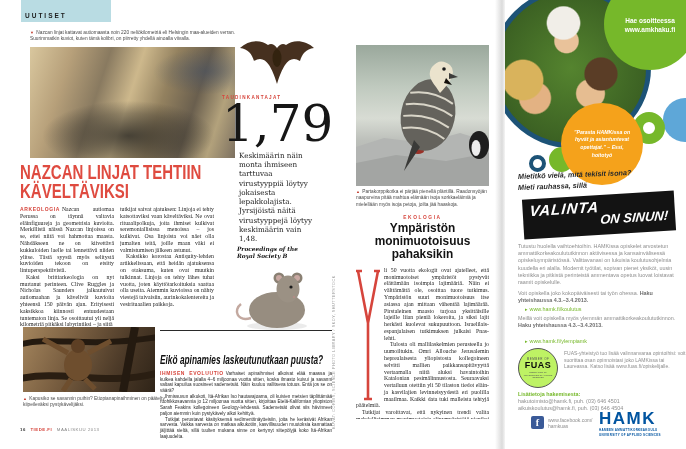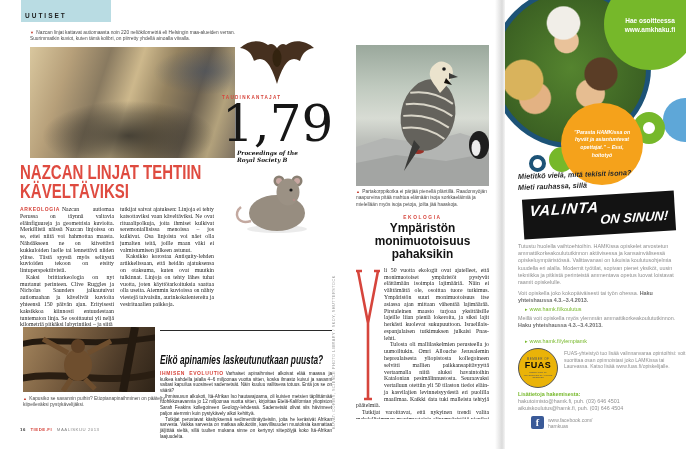--- a/index.html
+++ b/index.html
@@ -108,21 +108,21 @@
   .ad-text { font-size:5.4px; line-height:1.33; color:#8e8e8e; }
   .ad-body { left:13px; top:243px; width:163px; }
   .cta1 { left:13px; top:290px; width:163px; }
   .cta2 { left:13px; top:315px; width:163px; }
   .ad-text strong { color:#6e6e6e; }
   .ad-link { font-size:5.4px; color:#76b82a; }
   .link1 { left:20px; top:306px; } .link2 { left:20px; top:338px; }
   .arrow { font-size:5px; margin-right:2px; }
 
   .fuas-row { left:13px; top:348px; width:168px; display:flex; gap:6px; }
-  .fuas-logo { width:40px; height:40px; border-radius:50%; border:1px solid #555; background:#eab308;
+  .fuas-logo { width:40px; height:40px; border-radius:50%; border:1px solid #555; background:#bef264;
     text-align:center; padding-top:8px; flex:none; }
   .fuas-mo { font-size:3px; letter-spacing:0.5px; color:#555; }
   .fuas-name { font-size:9px; font-weight:900; letter-spacing:0.5px; color:#0b0b0b; line-height:1; }
   .fuas-sub { font-size:2.2px; color:#555; width:32px; margin:1px auto 0; line-height:1.2; }
   .fuas-text { flex:1; font-size:5px; line-height:1.32; color:#8e8e8e; padding-top:2px; }
 
   .contact-header { left:13px; top:391px; font-size:5.4px; font-weight:700; color:#76b82a; }
   .contact { font-size:5.4px; color:#8e8e8e; }
   .contact1 { left:13px; top:398px; } .contact2 { left:13px; top:405px; }
 
@@ -164,20 +164,21 @@
       <p>Kaksikko korostaa Antiquity-lehden artikkelissaan, että heidän ajatuksensa on otaksuma, kuten ovat muutkin tulkinnat. Linjoja on tehty lähes tuhat vuotta, joten käyttötarkoituksia saattaa olla useita. Aiemmin kuvioissa on nähty viestejä taivaisiin, aurinkokalentereita ja vesirituaalien paikkoja.</p>
     </div>
 
     <div class="abs stat">
       <svg width="86" height="52" viewBox="0 0 86 52" style="display:block;margin:0 auto;">
         <path d="M43 8 C40 4 37 3 34 5 C27 -1 14 0 6 8 C14 9 18 14 20 21 C26 17 31 19 35 25 C38 30 40 34 43 44 C46 34 48 30 51 25 C55 19 60 17 66 21 C68 14 72 9 80 8 C72 0 59 -1 52 5 C49 3 46 4 43 8 Z" fill="#46301f"></path>
         <ellipse cx="43" cy="18" rx="4.5" ry="9" fill="#33230f"></ellipse>
       </svg>
       <div class="stat-kicker">TAUDINKANTAJAT</div>
       <div class="stat-number">1,79</div>
+      <div class="stat-text">Keskimäärin näin monta ihmiseen tarttuvaa virustyyppiä löytyy jokaisesta lepakkolajista. Jyrsijöistä näitä virustyyppejä löytyy keskimäärin vain 1,48.</div>
       <div class="stat-source">Proceedings of the Royal Society B</div>
       <svg width="92" height="66" viewBox="0 0 92 66" style="display:block;margin:5px auto 0;">
         <ellipse cx="46" cy="60" rx="30" ry="4" fill="rgba(0,0,0,0.08)"></ellipse>
         <path d="M20 52 C6 56 2 44 10 38" stroke="#c3a9a0" stroke-width="2.5" fill="none"></path>
         <ellipse cx="46" cy="44" rx="28" ry="18" fill="#978d80"></ellipse>
         <circle cx="48" cy="12" r="5.5" fill="#8a8073"></circle>
           <circle cx="48" cy="12" r="3" fill="#c9a8a2"></circle>
         <circle cx="66" cy="12" r="5.5" fill="#8a8073"></circle>
           <circle cx="66" cy="12" r="3" fill="#c9a8a2"></circle>
         <ellipse cx="57" cy="23" rx="11.5" ry="13.5" fill="#9b9184"></ellipse>
@@ -305,14 +306,19 @@
     <div class="abs contact contact2">aikuiskoulutus@hamk.fi, puh. (03) 646 4504</div>
 
     <div class="abs social">
       <div class="fb-icon">f</div>
       <div class="fb-text">
         <div>www.facebook.com/</div>
         <div>hamkuas</div>
       </div>
     </div>
 
+    <div class="abs hamk-logo">
+      <div class="hamk-name">HAMK</div>
+      <div class="hamk-sub">HÄMEEN AMMATTIKORKEAKOULU</div>
+      <div class="hamk-sub">UNIVERSITY OF APPLIED SCIENCES</div>
+    </div>
   </div>
 </div>
 
 </body></html>

